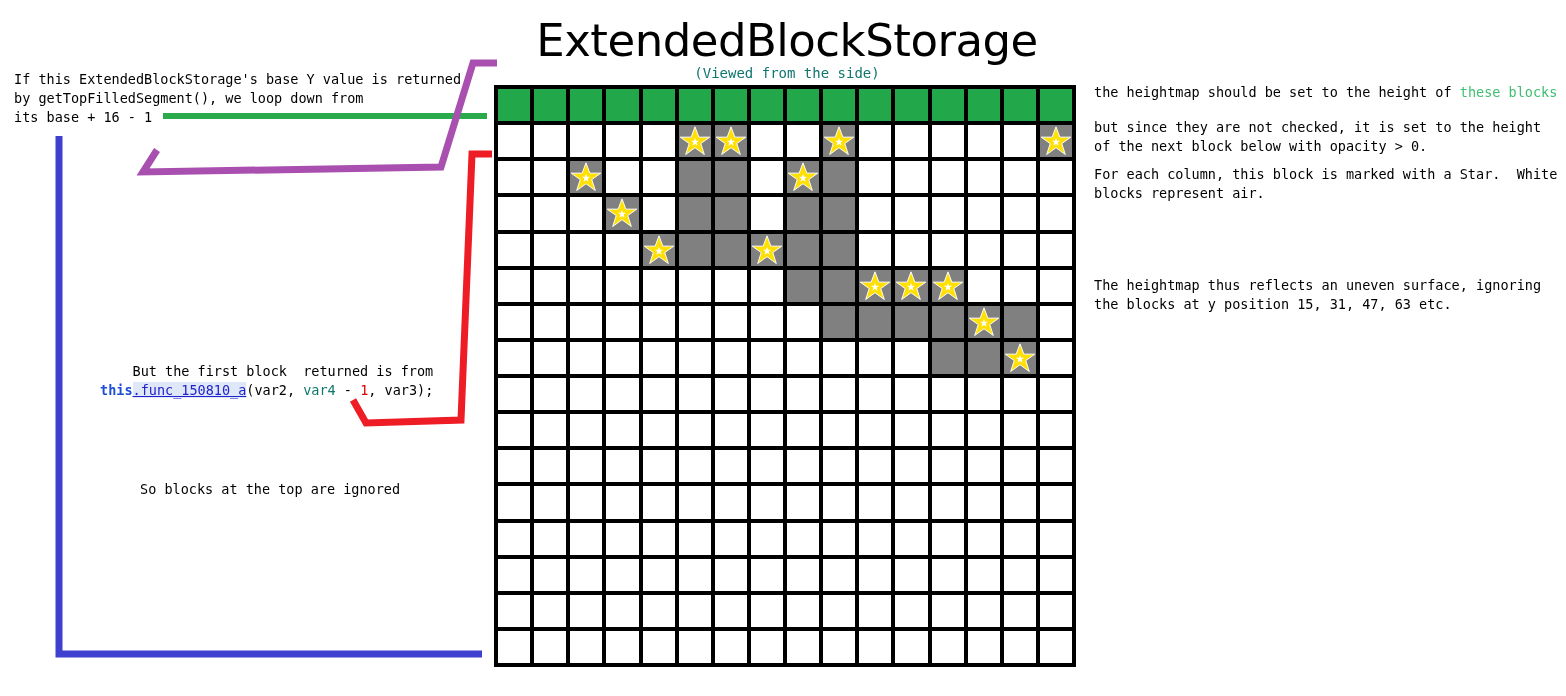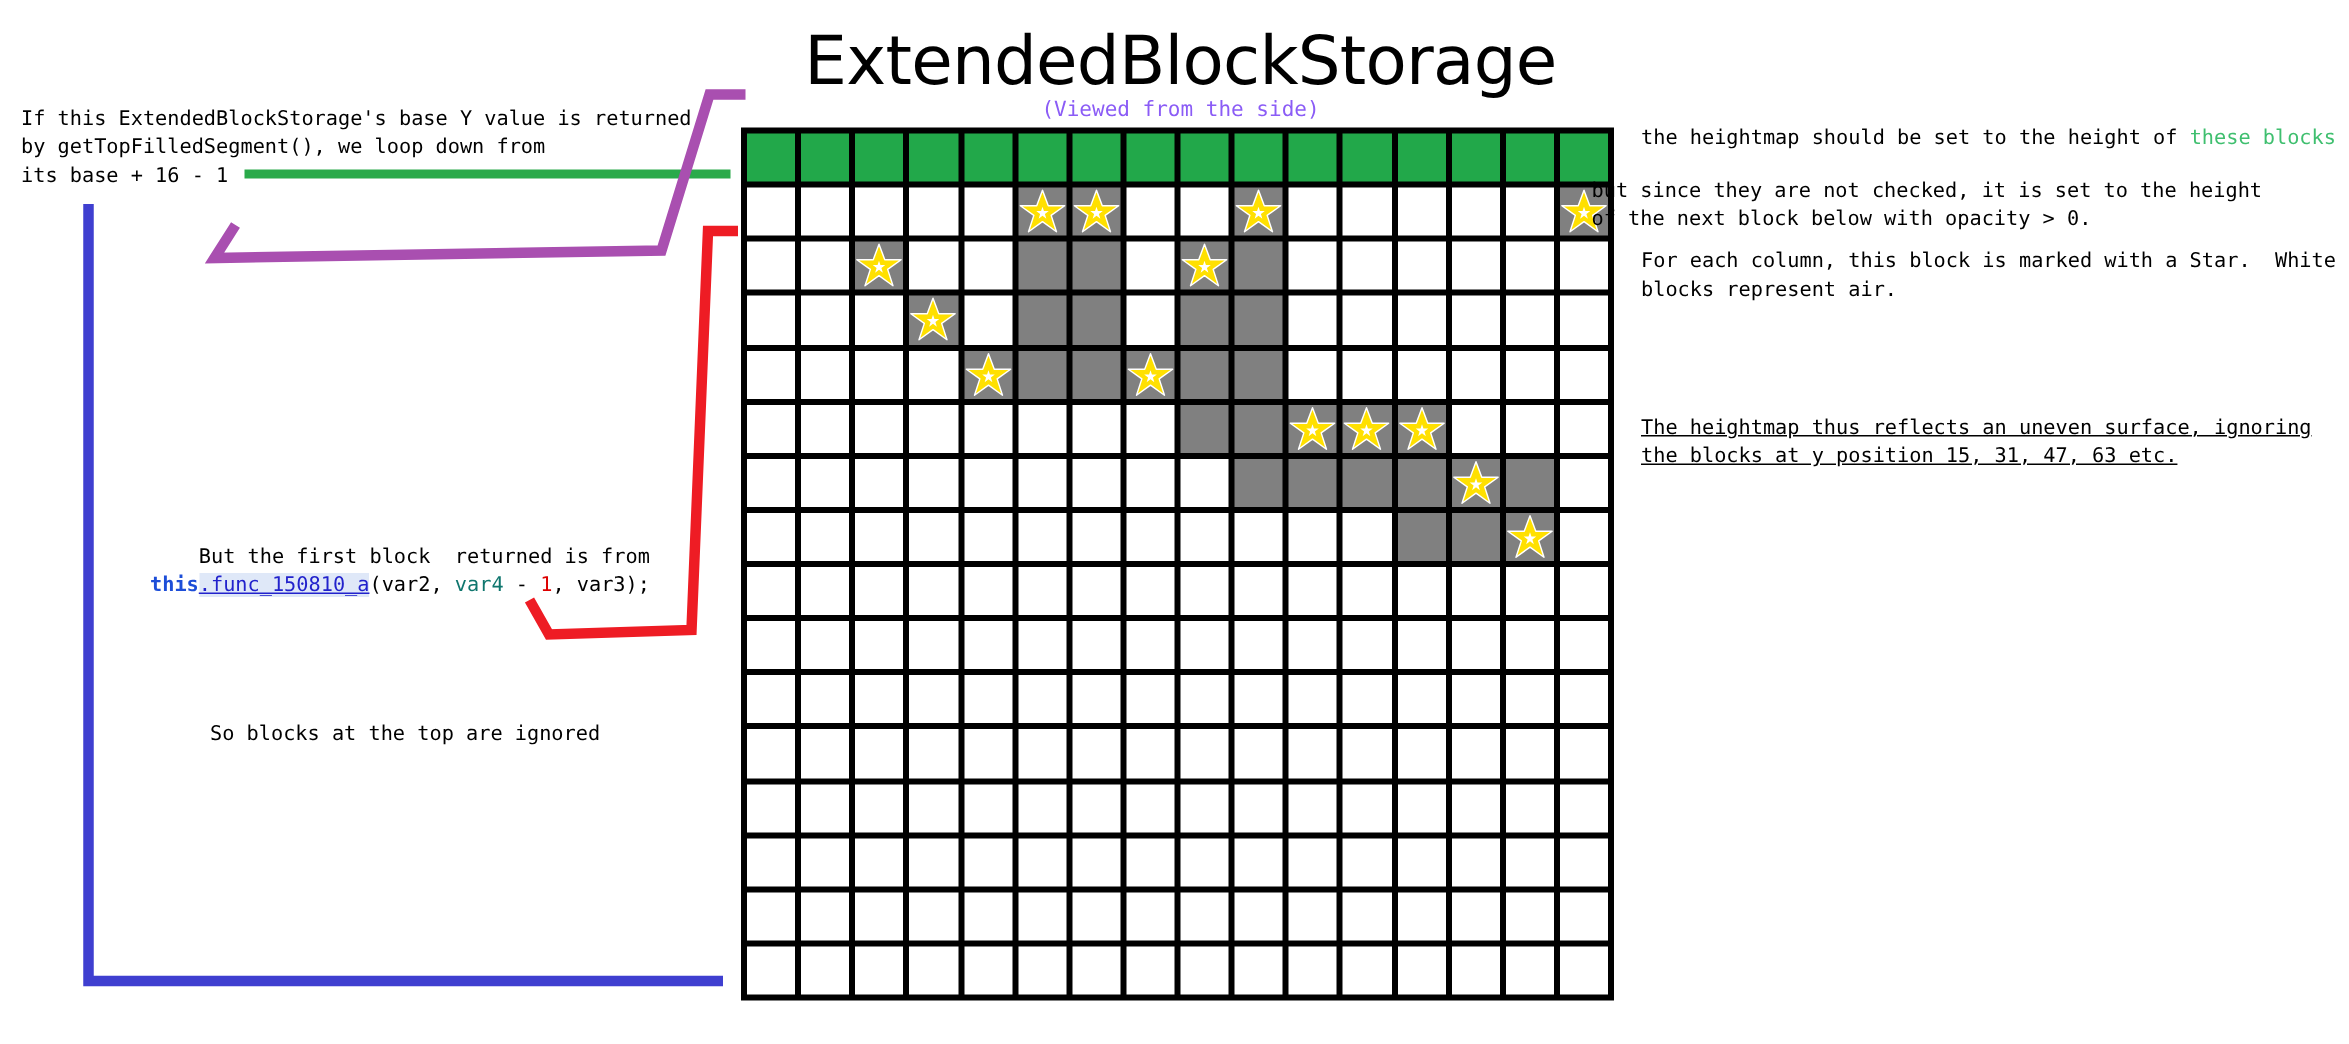--- a/index.html
+++ b/index.html
@@ -15,21 +15,21 @@
     position:absolute;left:497px;top:16px;width:580px;
     text-align:center;
     font-family:"DejaVu Sans","Liberation Sans",sans-serif;
     font-size:45px;line-height:50px;color:#000;font-weight:400;
     letter-spacing:-0.5px;
   }
   .subtitle{
     position:absolute;left:497px;top:65px;width:580px;
     text-align:center;
     font-family:"DejaVu Sans Mono","Liberation Mono",monospace;
-    font-size:14px;color:#8b5cf6;
+    font-size:14px;color:#0f766e;
   }
 
   
   #grid{
     position:absolute;left:494px;top:85px;
     width:582px;height:582px;
     background:#000;
     display:grid;
     grid-template-columns:repeat(16,1fr);
     grid-template-rows:repeat(16,1fr);
@@ -58,23 +58,23 @@
   .green-txt{color:#3fbf6f;}
   .kw-this{color:#1d4ed8;font-weight:bold;}
   .fn{color:#2222cc;text-decoration:underline;background:#dfe8f8;margin-top:44px;}
   .varg{color:#0f766e;}
   .num{color:#dd0000;}
 
   #ann-top{left:14px;top:70px;}
   #ann-code{left:100px;top:362px;}
   #ann-ignored{left:140px;top:480px;}
   #ann-r1{left:1094px;top:83px;}
-  #ann-r2{left:1061px;top:118px;}
+  #ann-r2{left:1094px;top:118px;}
   #ann-r3{left:1094px;top:165px;}
-  #ann-r4{left:1094px;top:276px;text-decoration:underline;}
+  #ann-r4{left:1094px;top:276px;}
 
   
   #overlay{position:absolute;left:0;top:0;width:1566px;height:696px;}
 </style>
 </head>
 <body>
 
 <div id="stage">
 
   <div class="title">ExtendedBlockStorage</div>

